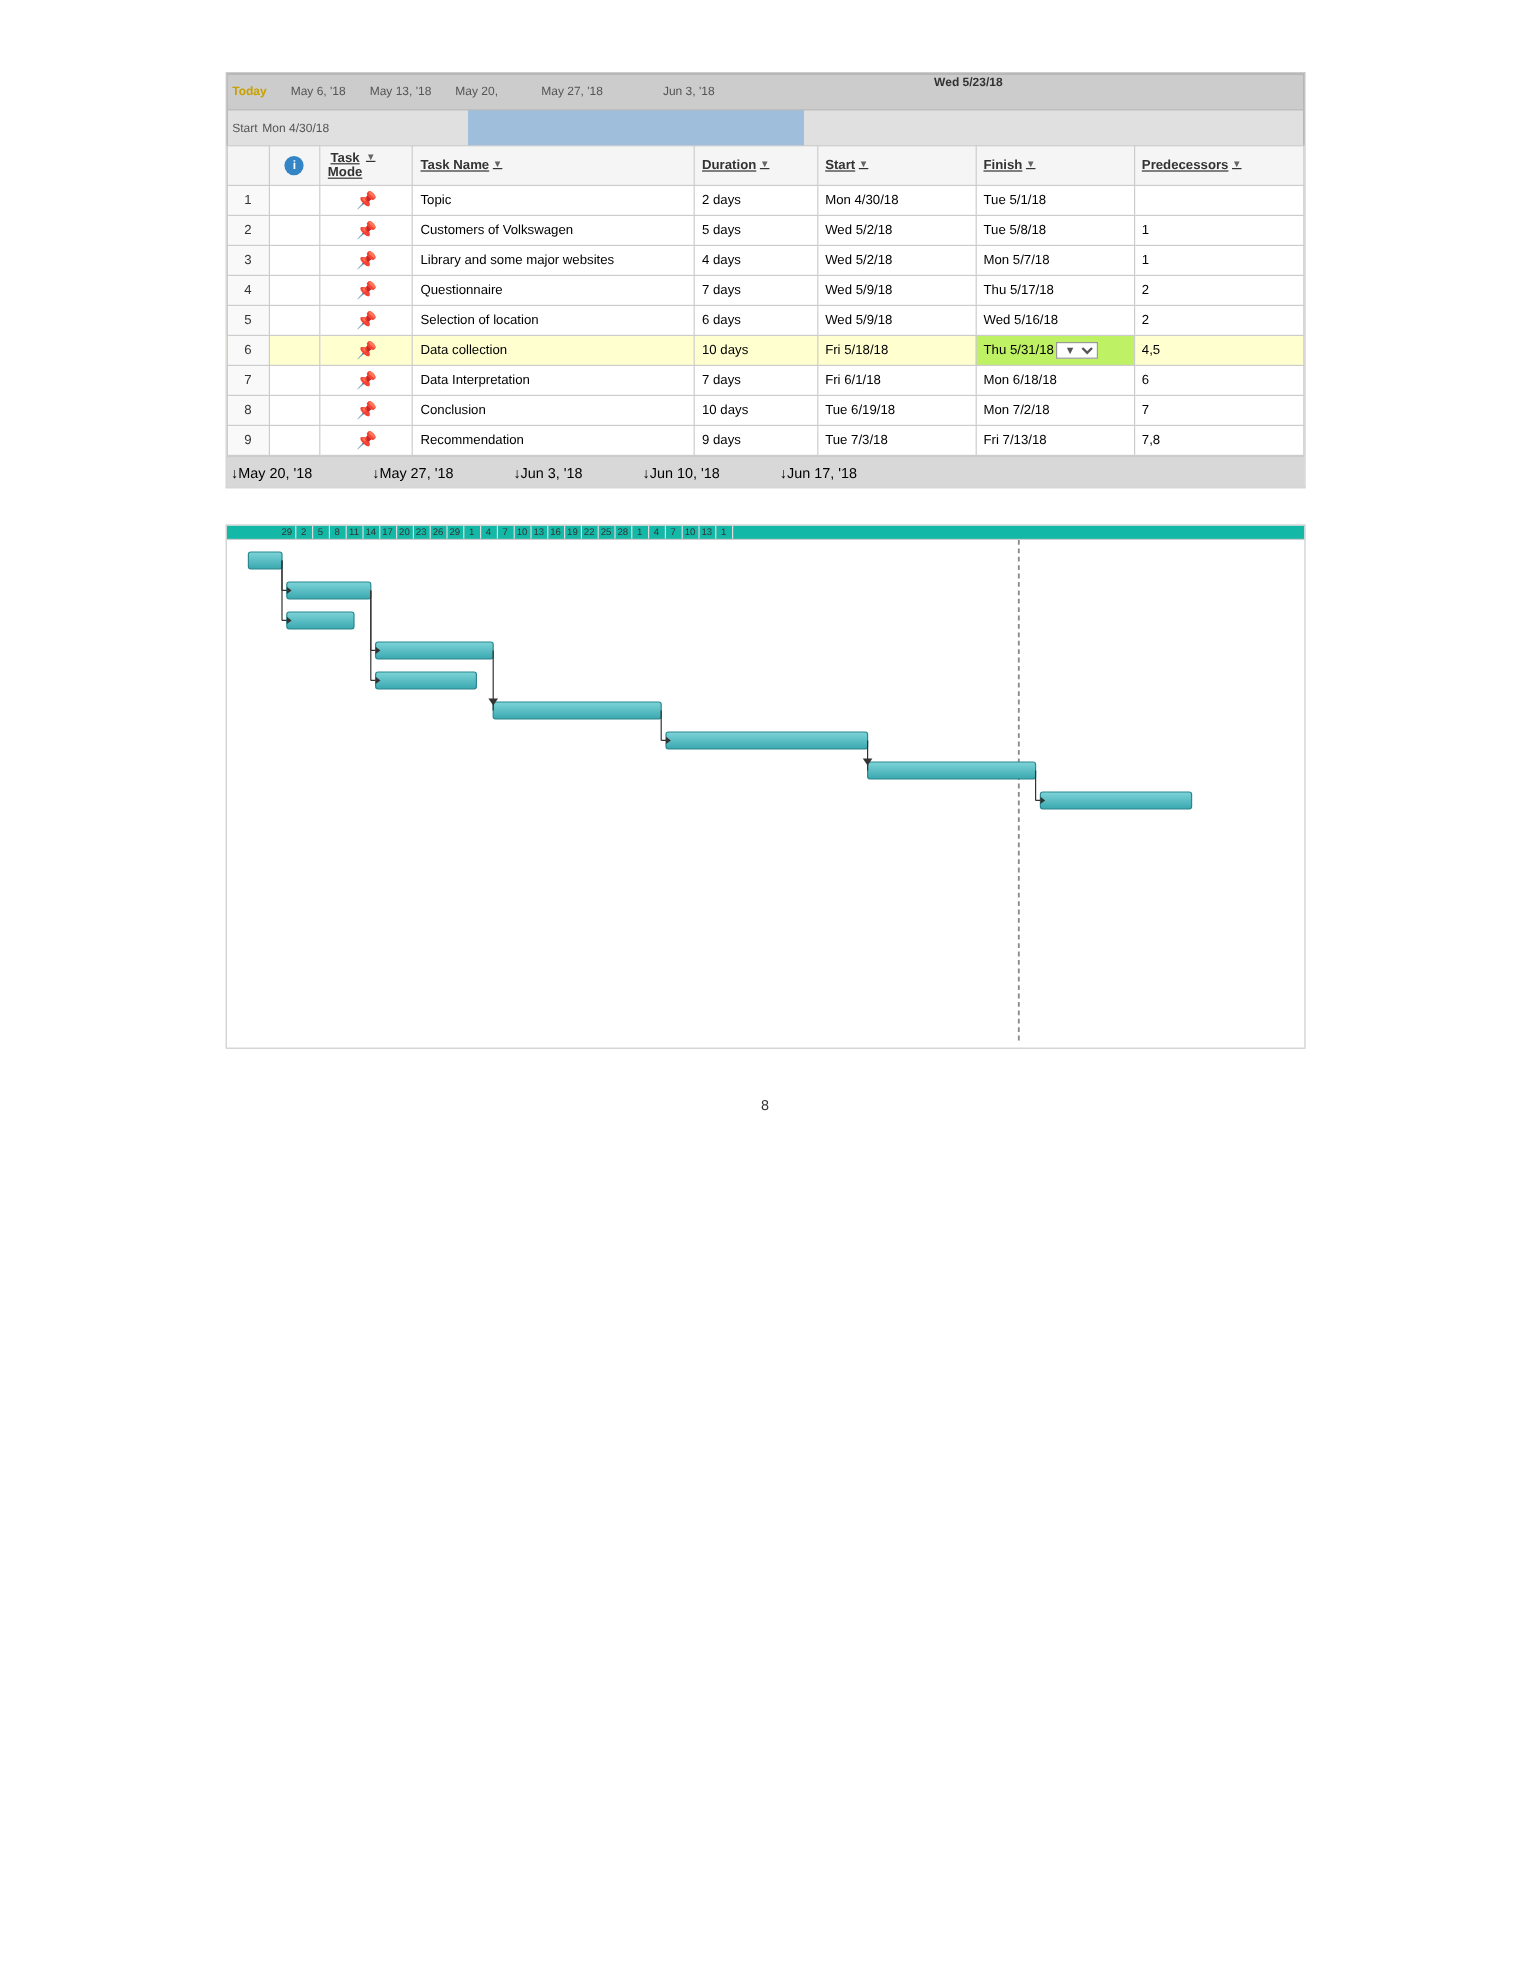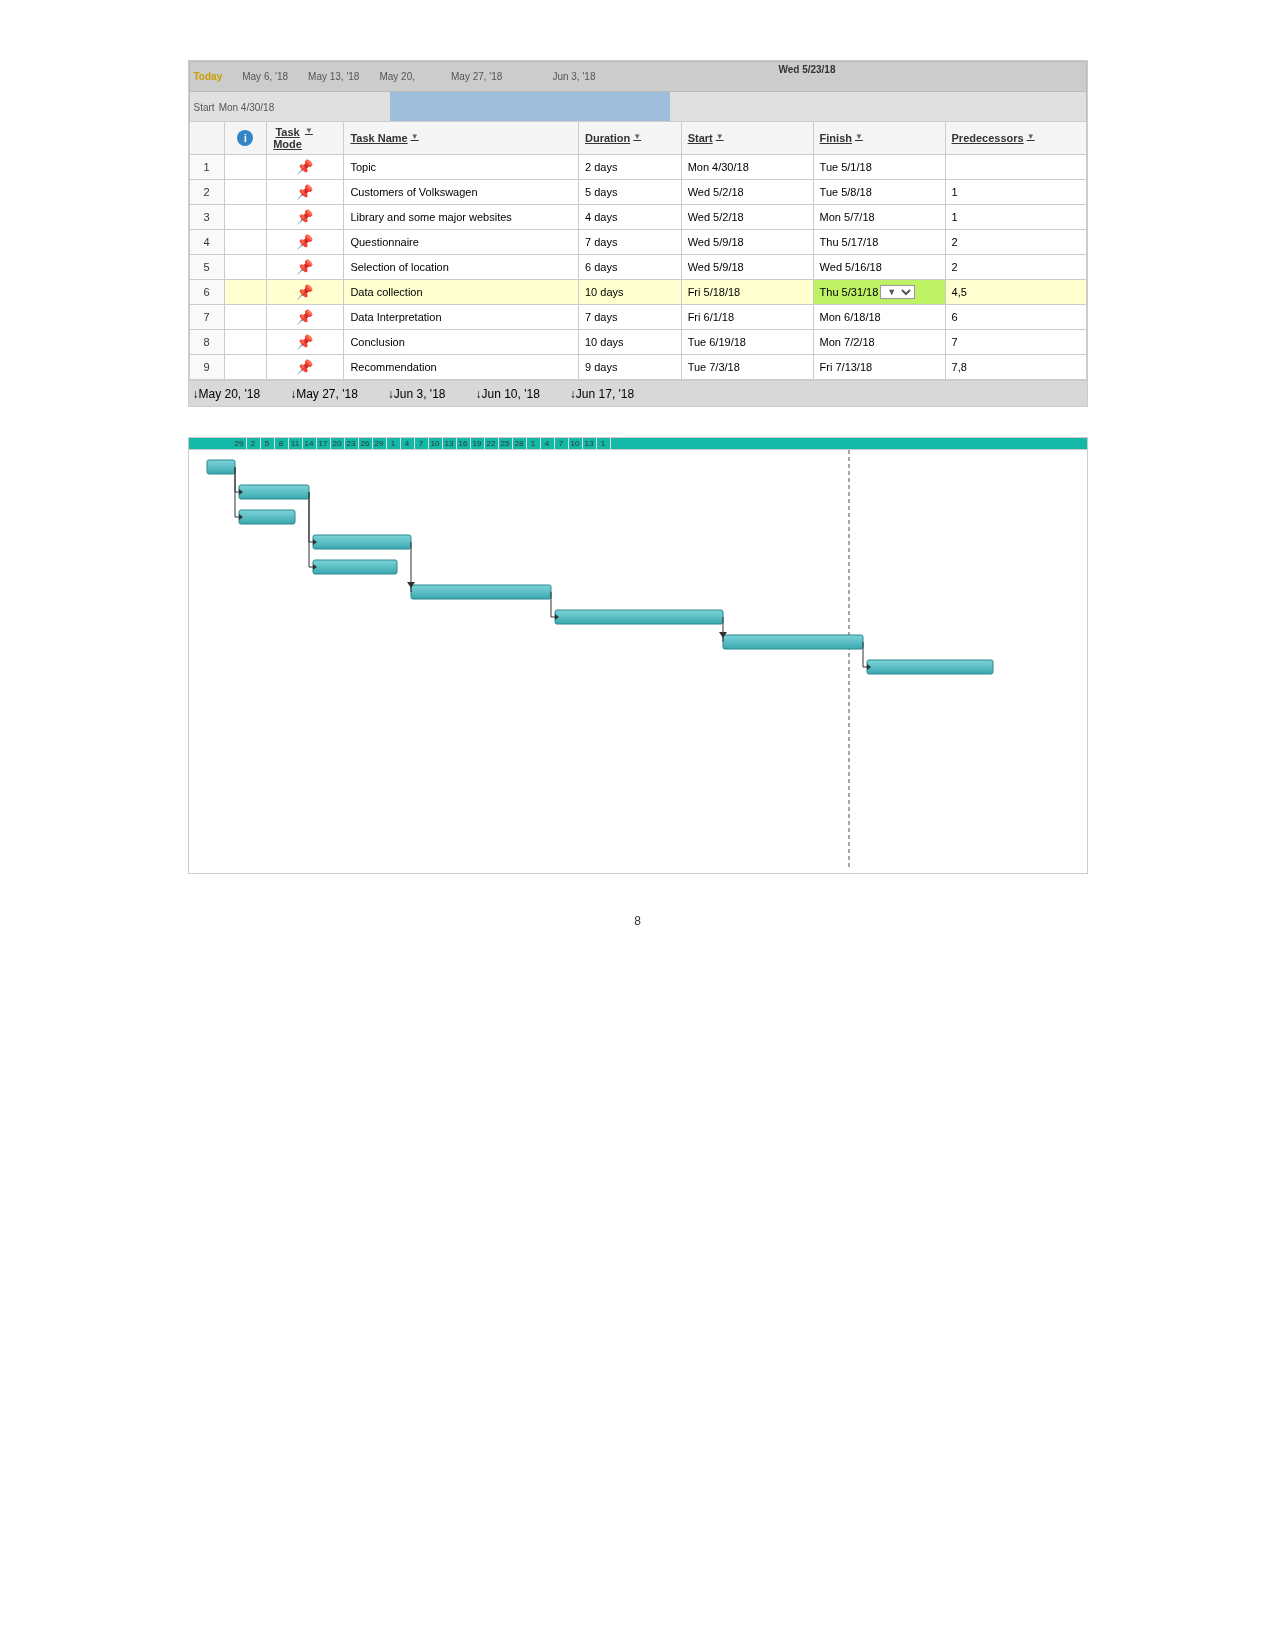--- a/index.html
+++ b/index.html
@@ -125,21 +125,21 @@
     }
 
     
     .bottom-timeline {
       background: #d8d8d8;
       border-top: 1px solid #ccc;
       display: flex;
       align-items: center;
       height: 26px;
       padding-left: 4px;
-      gap: 30px;
+      gap: 50px;
     }
 
     
     .gantt-chart-section {
       width: 100%;
       border: 1px solid #ccc;
       margin-bottom: 30px;
       overflow: hidden;
     }
 

